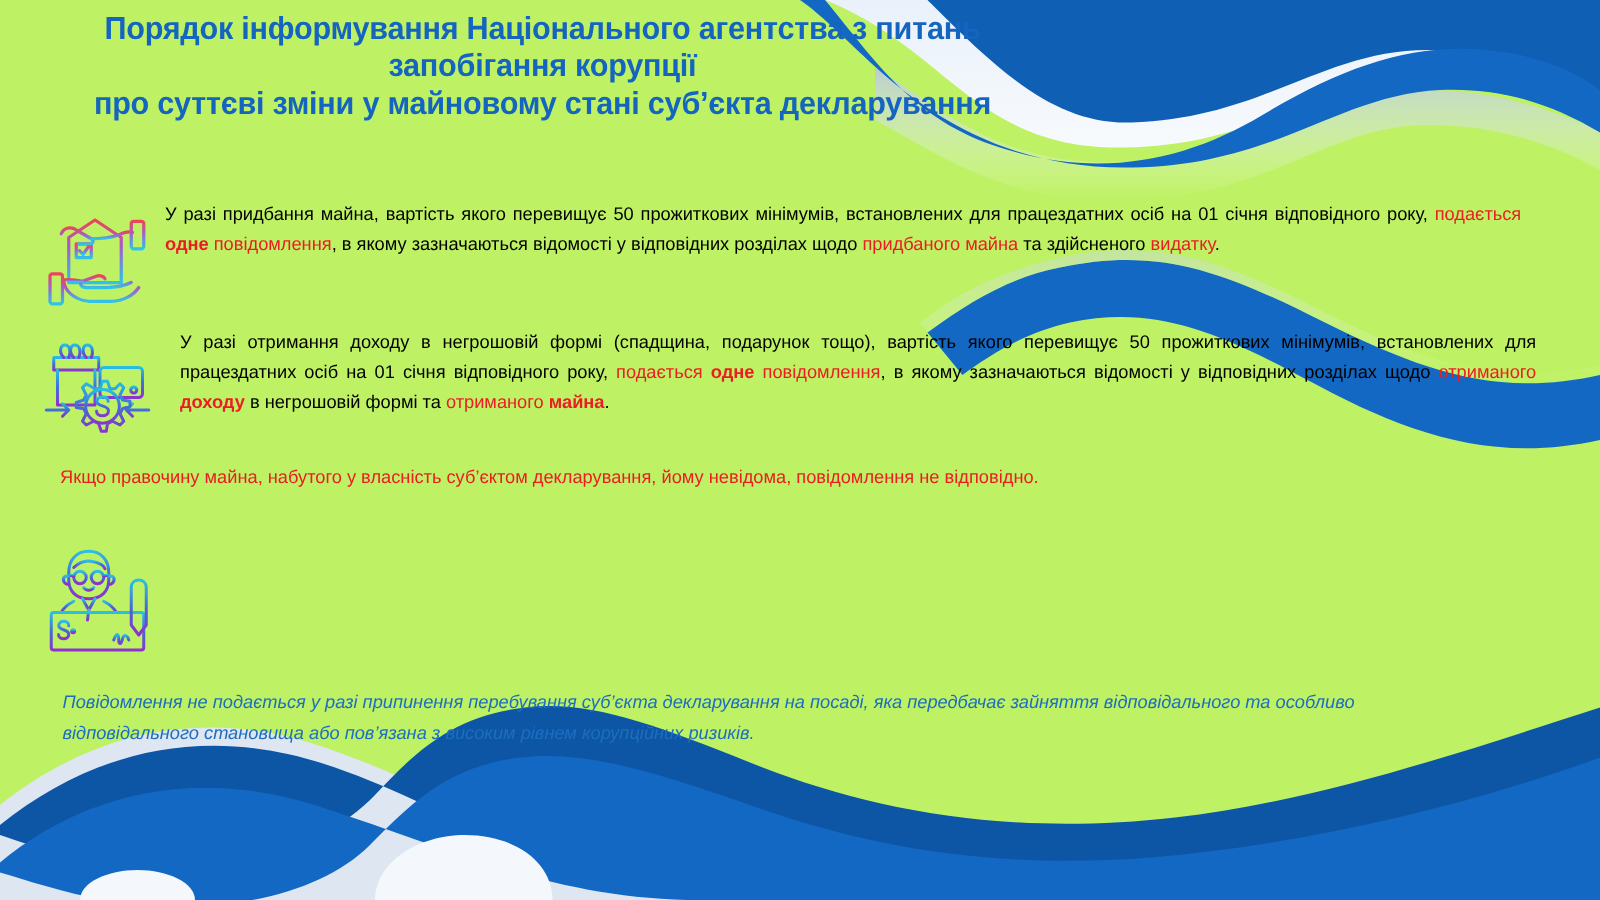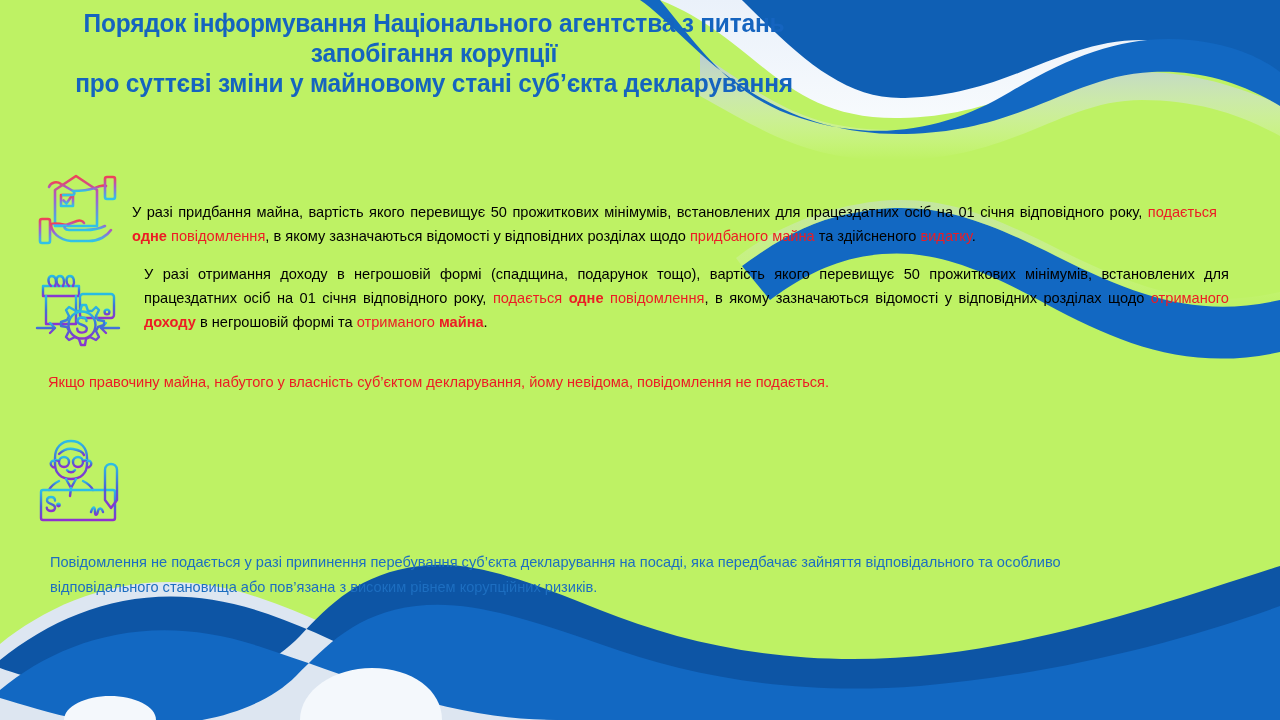--- a/index.html
+++ b/index.html
@@ -74,21 +74,21 @@
     font-size: 14.6px;
     line-height: 24px;
     color: #000000;
     text-align: justify;
     text-justify: inter-word;
   }
   .para .red      { color: #ec1c24; }
   .para .red-b    { color: #ec1c24; font-weight: bold; }
 
   #row-1 { left: 22px; top: 160px; width: 1232px; }
-  #row-1 .para { width: 1085px; margin-top: 40px; }
+  #row-1 .para { width: 1085px; }
 
   #row-2 { left: 22px; top: 262px; width: 1232px; gap: 12px; }
   #row-2 .para { width: 1085px; }
 
   #row-3 { left: 22px; top: 428px; width: 1232px; }
   #row-3 .para { width: 1085px; }
 
   
   #red-note {
     position: absolute;
@@ -107,20 +107,21 @@
   #blue-note {
     position: absolute;
     left: 50px;
     top: 550px;
     width: 1090px;
     font-size: 14.6px;
     line-height: 25px;
     color: #1d6ec0;
     font-family: "Liberation Sans", sans-serif;
     z-index: 5;
+    font-style: italic;
   }
 
   .icon-svg { display: block; }
 </style>
 </head>
 <body>
 
 <div id="slide">
 
   <svg class="deco-layer" viewBox="0 0 1280 720" width="1280" height="720" xmlns="http://www.w3.org/2000/svg" preserveAspectRatio="none">
@@ -260,21 +261,21 @@
 
           <path d="M53,54 L53,72"></path>
           <path d="M57.5,59 C57.5,56.5 55.5,55.5 53,55.5 C50.5,55.5 48.5,56.8 48.5,59.2
                    C48.5,63.5 57.8,62 57.8,66.6 C57.8,69.2 55.6,70.6 53,70.6 C50.2,70.6 48.2,69.2 48.2,66.8"></path>
         </g>
       </svg>
     </div>
     <div class="para">У разі отримання доходу в негрошовій формі (спадщина, подарунок тощо), вартість якого перевищує 50   прожиткових мінімумів, встановлених для працездатних осіб на 01 січня відповідного року, <span class="red">подається </span><span class="red-b">одне </span><span class="red"> повідомлення</span>, в якому зазначаються відомості у відповідних розділах щодо <span class="red">отриманого </span><span class="red-b">доходу </span>в негрошовій  формі та <span class="red">отриманого </span><span class="red-b">майна</span>.</div>
   </div>
 
-  <div id="red-note">Якщо <span class="blk-b">правочину </span>майна, набутого у власність суб’єктом декларування,  йому <span class="blk-b">невідома</span>, повідомлення <span class="blk-b">не подається.</span></div>
+  <div id="red-note">Якщо <span class="blk-b">правочину </span>майна, набутого у власність суб’єктом декларування,  йому <span class="blk-b">невідома</span>, повідомлення <span class="blk-b">не відповідно.</span></div>
 
   <div class="row" id="row-3">
     <div class="icon-cell">
       <svg class="icon-svg" width="96" height="96" viewBox="0 0 96 96" xmlns="http://www.w3.org/2000/svg">
         <defs>
           <linearGradient id="g3" x1="0.5" y1="0" x2="0.5" y2="1">
             <stop offset="0%" stop-color="#2bbfe6"></stop>
             <stop offset="55%" stop-color="#4a63d6"></stop>
             <stop offset="100%" stop-color="#8f31cf"></stop>
           </linearGradient>

